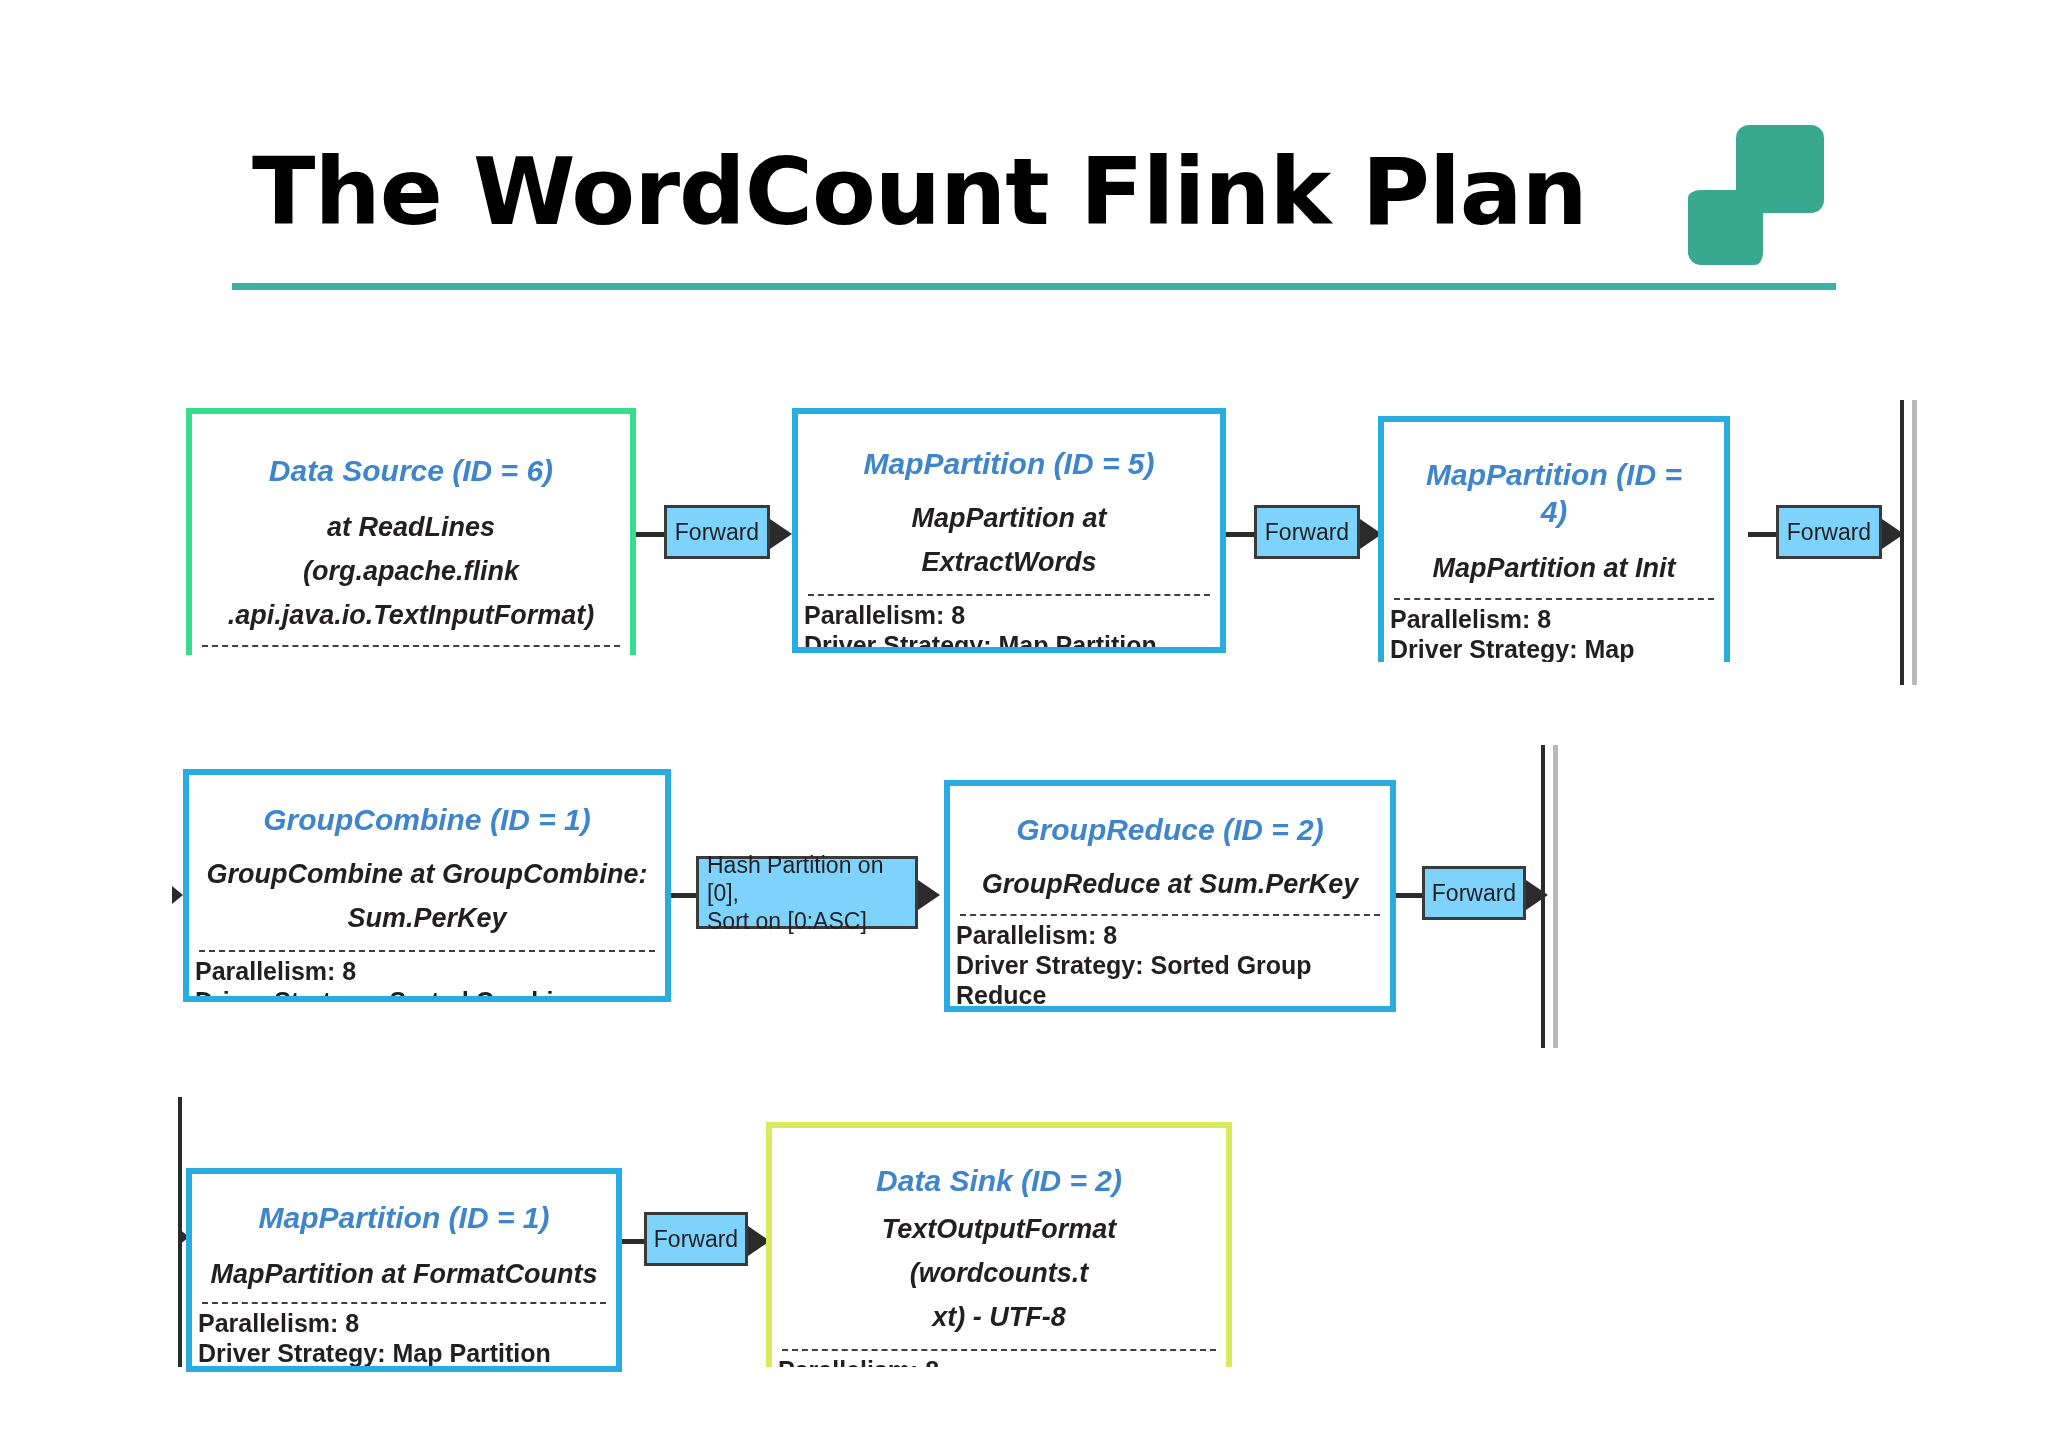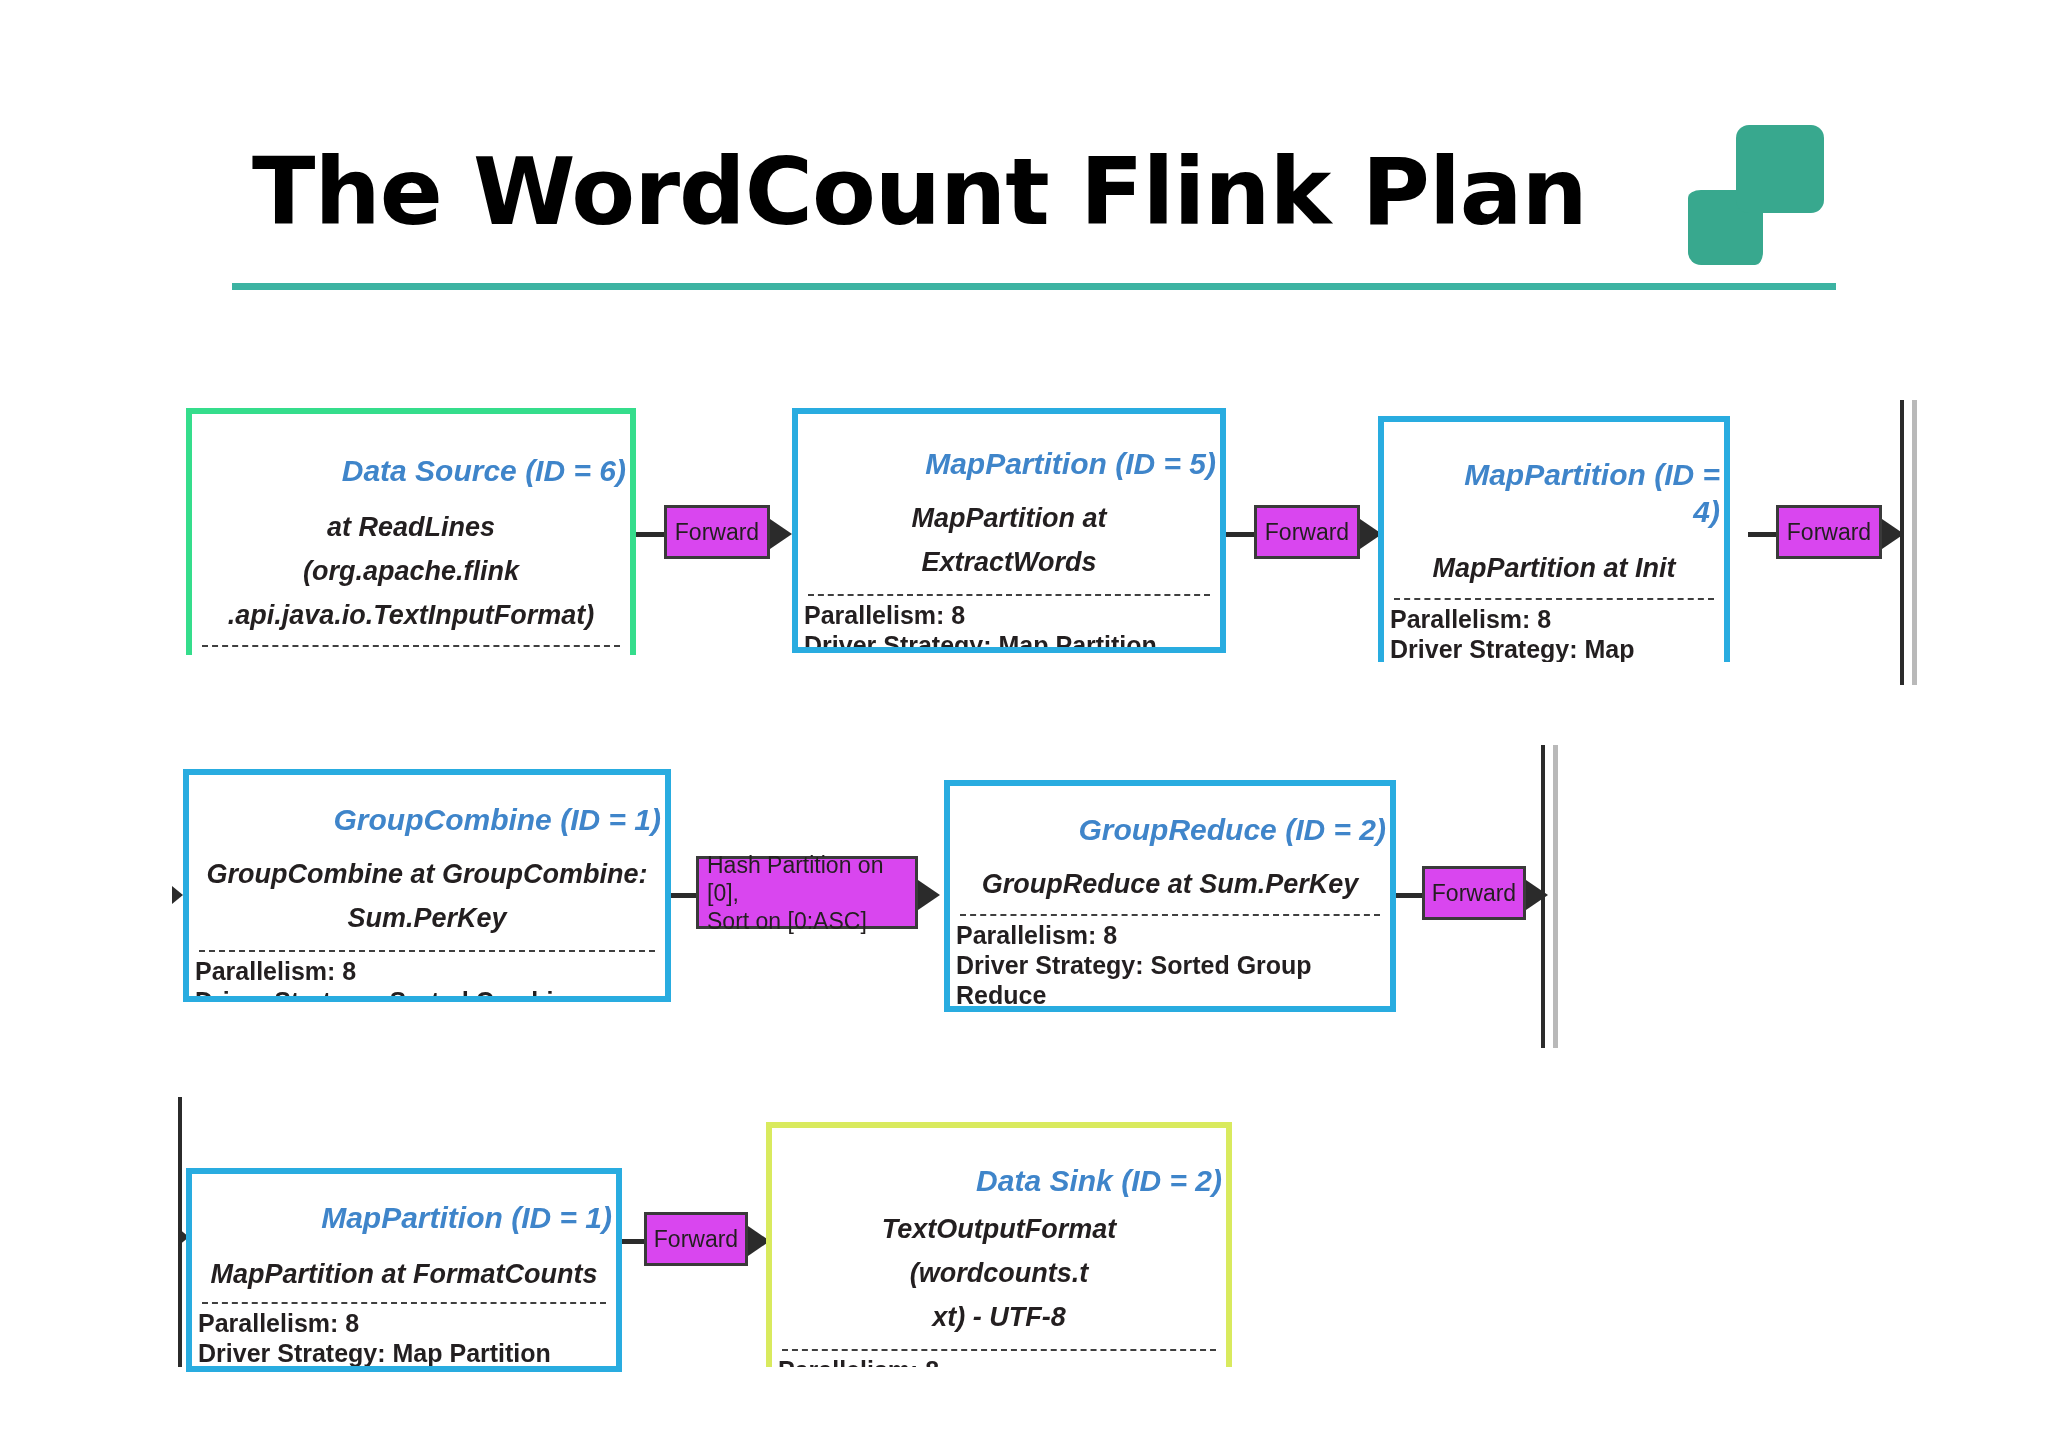--- a/index.html
+++ b/index.html
@@ -83,24 +83,24 @@
   }
   .node.blue   { border: 6px solid #29ace0; }
   .node.green  { border: 6px solid #35dd8c; }
   .node.yellow { border: 6px solid #d9ea5e; }
   .node.clip-bottom { border-bottom: none; }
 
   .node-title {
     color: #3f85ca;
     font-weight: bold;
     font-style: italic;
-    text-align: right;
+    text-align: center;
     font-size: 30px;
     line-height: 37px;
-    padding: 0 4px;
+    padding: 0 20px;
   }
   .node-desc {
     color: #231f20;
     font-weight: bold;
     font-style: italic;
     text-align: center;
     font-size: 27px;
     line-height: 44px;
     padding: 0 6px;
   }
@@ -114,21 +114,21 @@
     font-weight: bold;
     font-size: 25px;
     line-height: 30px;
     text-align: left;
     padding: 4px 0 0 6px;
   }
 
   
   .conn-label {
     position: absolute;
-    background: #d946ef;
+    background: #7dd3fc;
     border: 3px solid #3a3a3a;
     box-sizing: border-box;
     color: #231f20;
     font-size: 23px;
     line-height: 28px;
     display: flex;
     align-items: center;
     justify-content: center;
     padding: 0 6px;
     white-space: pre-line;

